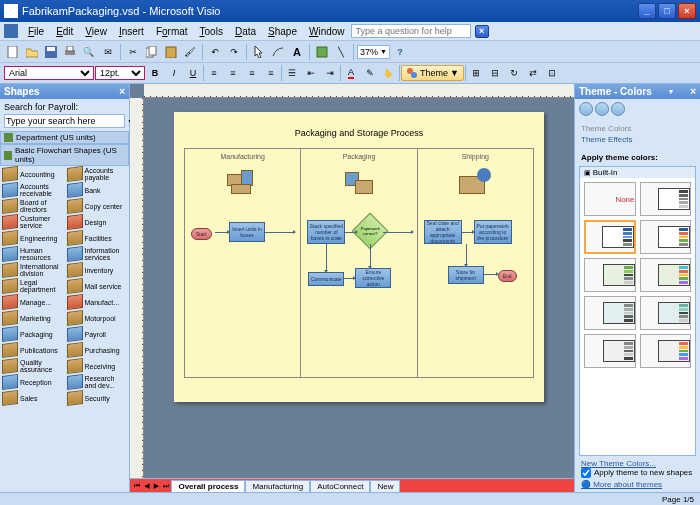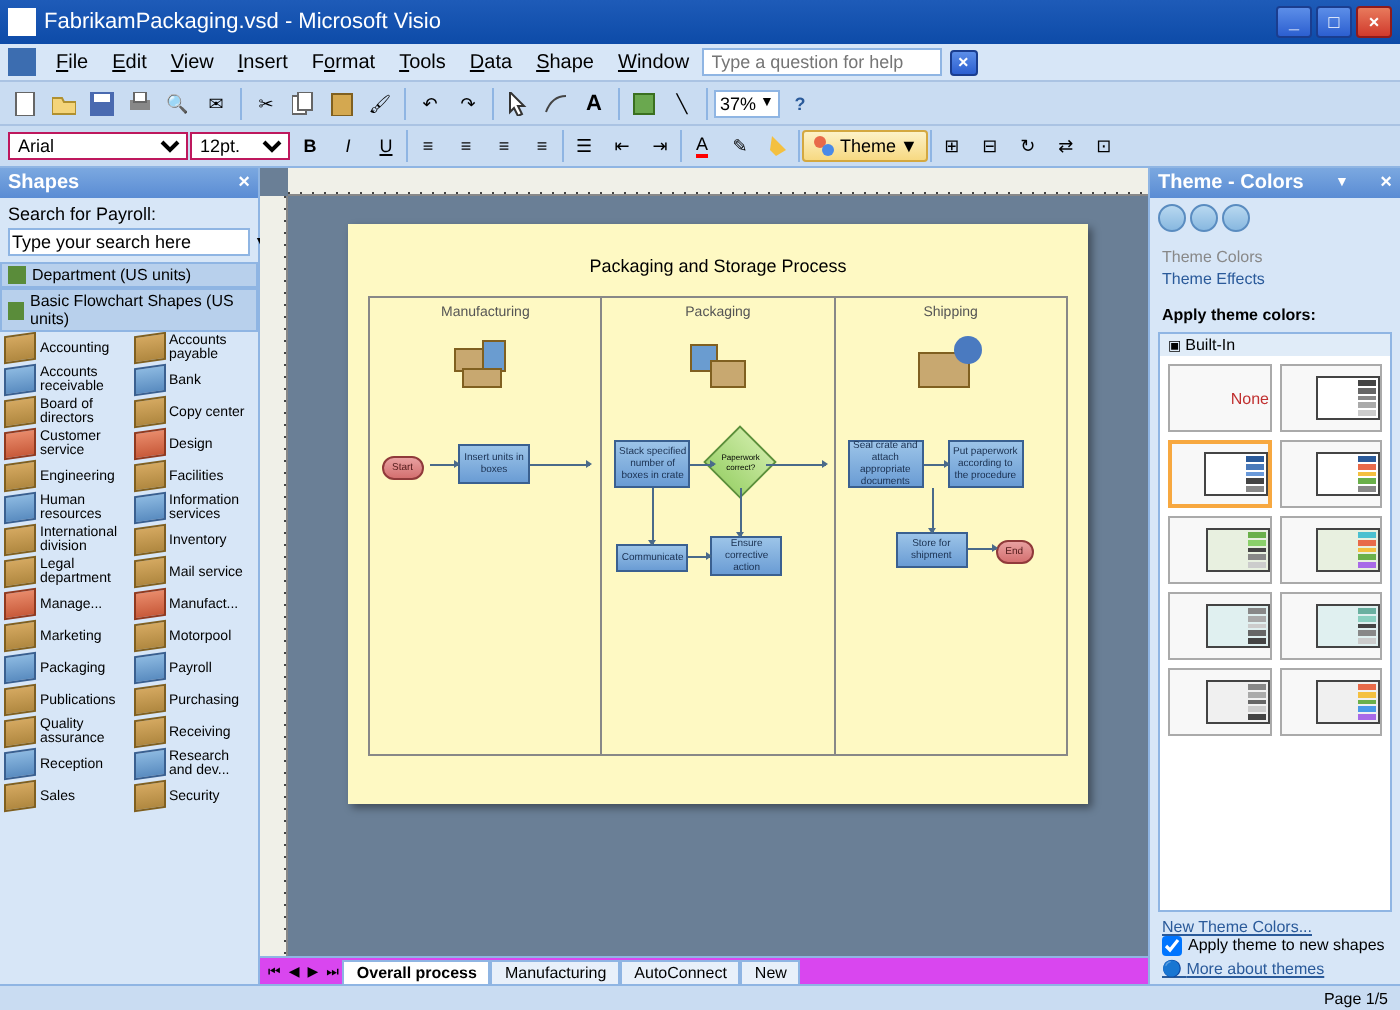--- a/index.html
+++ b/index.html
@@ -58,21 +58,21 @@
 .flow { position: relative; height: 120px; }
 .fbox { position: absolute; background: linear-gradient(#9cc4e8,#6a9cd4); border: 1px solid #3a6090; font-size: 5px; text-align: center; padding: 2px 1px; color: #1a3050; display: flex; align-items: center; justify-content: center; }
 .fterm { position: absolute; background: linear-gradient(#e8a0a0,#d47070); border: 1px solid #903a3a; border-radius: 8px; font-size: 5px; padding: 2px 4px; color: #501a1a; }
 .fdiam { position: absolute; width: 26px; height: 26px; }
 .fdiam .d { width: 100%; height: 100%; background: linear-gradient(#c8e8a0,#a0d470); border: 1px solid #5a903a; transform: rotate(45deg); }
 .fdiam .t { position: absolute; top: 0; left: 0; right: 0; bottom: 0; display: flex; align-items: center; justify-content: center; font-size: 4px; text-align: center; }
 .arr { position: absolute; background: #4a6a8a; height: 1px; }
 .arr::after { content: ''; position: absolute; right: -3px; top: -2px; border: 2px solid transparent; border-left: 3px solid #4a6a8a; }
 .arrv { position: absolute; background: #4a6a8a; width: 1px; }
 .arrv::after { content: ''; position: absolute; bottom: -3px; left: -2px; border: 2px solid transparent; border-top: 3px solid #4a6a8a; }
-.tabs { height: 14px; background: #d946ef; display: flex; align-items: center; font-size: 8px; padding: 0 2px; gap: 0; border-top: 1px solid #8fb5e3; }
+.tabs { height: 14px; background: #ef4444; display: flex; align-items: center; font-size: 8px; padding: 0 2px; gap: 0; border-top: 1px solid #8fb5e3; }
 .tabs .nav { padding: 0 2px; font-size: 7px; }
 .tabs .tab { padding: 1px 6px; border: 1px solid #8fb5e3; background: #e8f0fa; border-bottom: none; }
 .tabs .tab.active { background: white; font-weight: bold; }
 .theme-panel { width: 126px; background: #d7e6f7; border-left: 1px solid #8fb5e3; display: flex; flex-direction: column; font-size: 9px; }
 .theme-nav { padding: 3px 4px; display: flex; gap: 2px; }
 .theme-nav .circ { width: 14px; height: 14px; border-radius: 50%; background: linear-gradient(#b8d8f0,#88b8e0); border: 1px solid #5a8cc0; }
 .theme-links { padding: 4px 6px; }
 .theme-links div { color: #888; padding: 1px 0; font-size: 8px; }
 .theme-links .act { color: #2a5a9a; }
 .theme-apply { padding: 4px 6px; font-weight: bold; font-size: 8px; }

